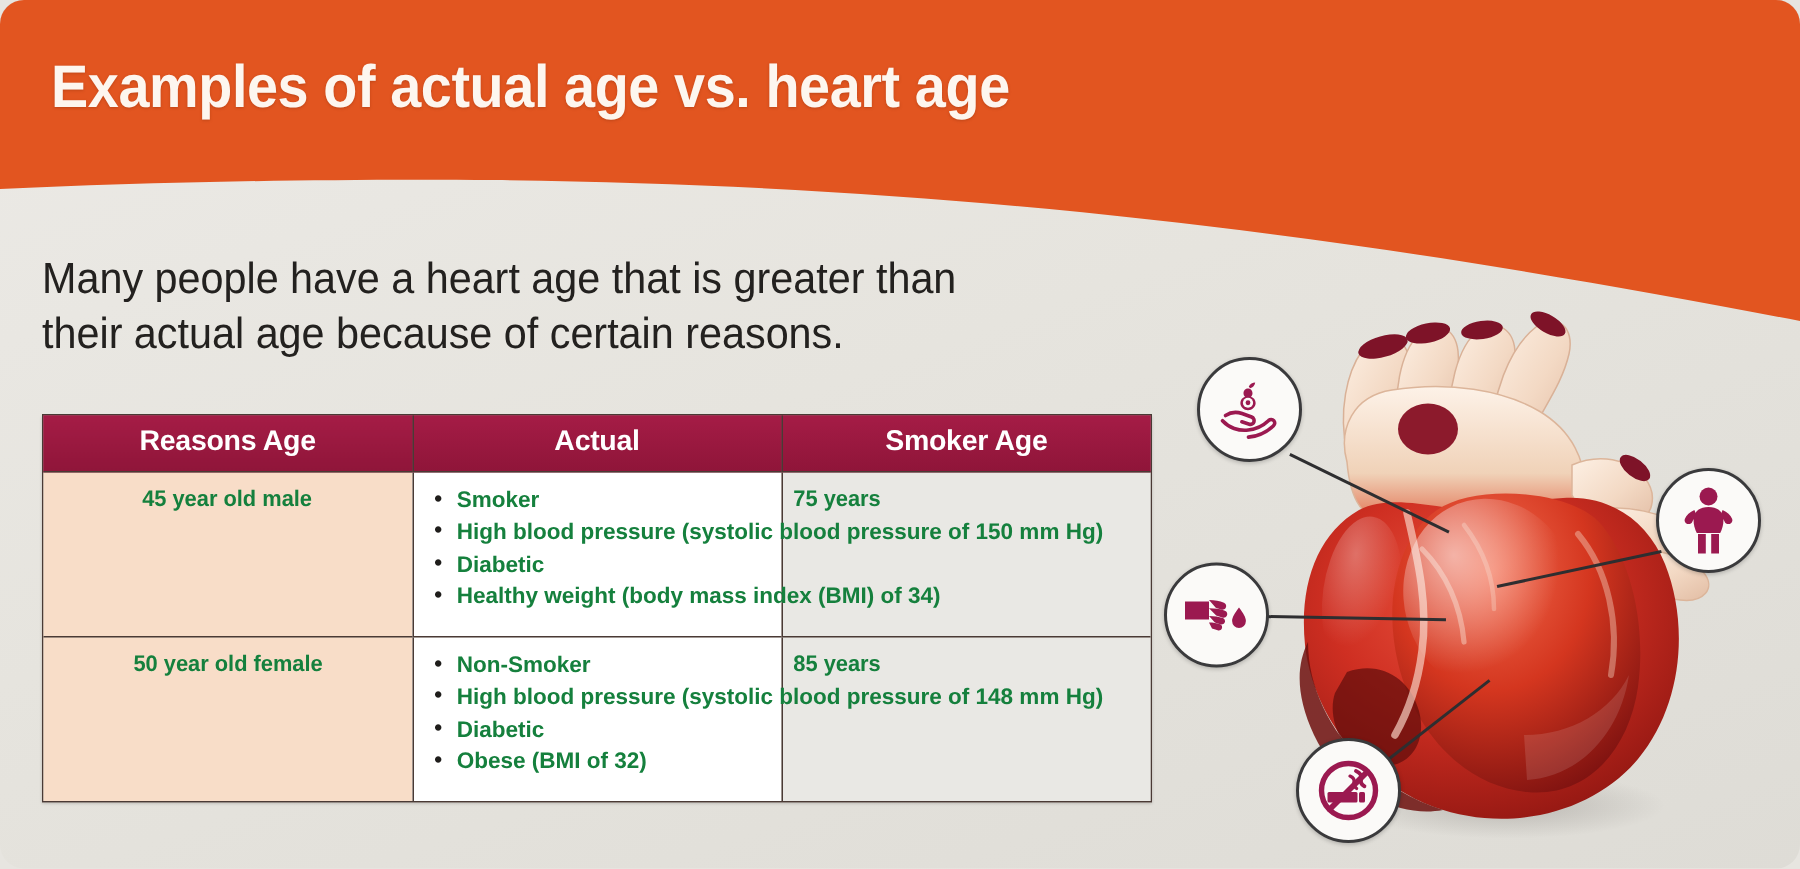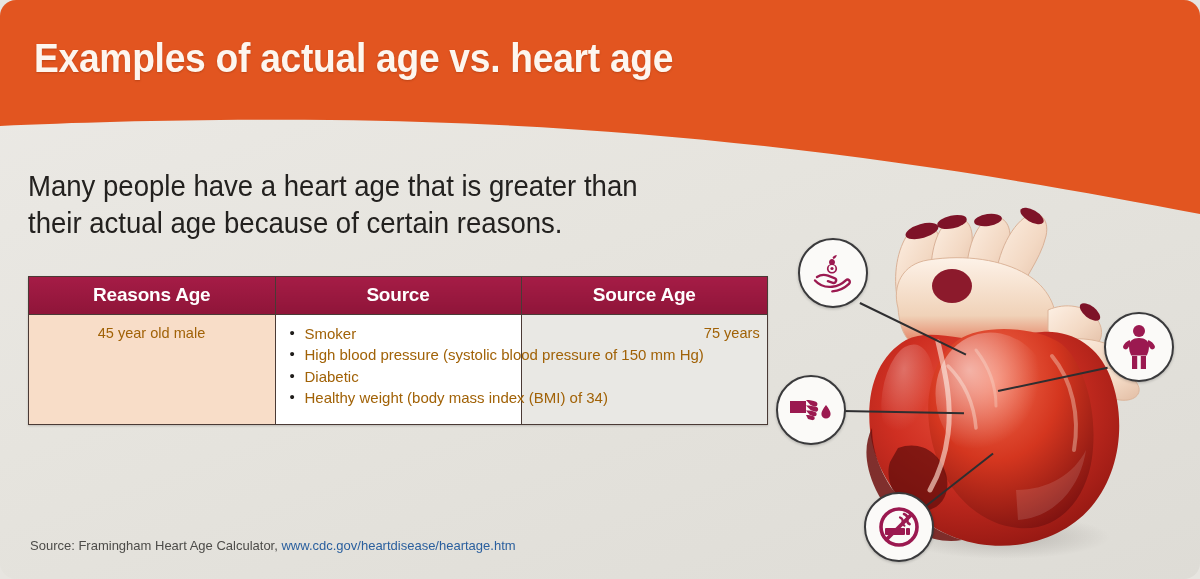--- a/index.html
+++ b/index.html
@@ -67,26 +67,26 @@
     padding:7px 4px 8px;
     border-right:1px solid #4a3a35;
     letter-spacing:-0.2px;
     transform-origin:center;
   }
   table.agetable th:last-child{border-right:none;}
   table.agetable td{
     border-top:1px solid #4a3a35;
     border-right:1px solid #4a3a35;
     vertical-align:top;
-    font-size:15px;color:#a16207;
+    font-size:15px;color:#15803d;font-weight:bold;
   }
   table.agetable td:last-child{border-right:none;}
   .col-age{width:156px;background:#f8ddc8;text-align:center;padding:9px 6px 26px;}
   .col-reasons{background:#ffffff;padding:8px 10px 16px 14px;}
-  .col-heart{width:118px;background:#e9e8e4;text-align:right;padding:9px 6px 26px;}
+  .col-heart{width:118px;background:#e9e8e4;text-align:left;padding:9px 6px 26px;}
   .reasons-list{margin:0;padding:0;list-style:none;}
   .reasons-list li{
     position:relative;padding-left:15px;line-height:1.42;font-size:15px;
     white-space:nowrap;
   }
   .reasons-list li::before{
     content:"•";position:absolute;left:0;top:-1px;font-size:15px;color:#1f1d1b;
   }
   .cell-text{display:inline-block;transform:scaleX(.97);transform-origin:center;}
 
@@ -130,48 +130,61 @@
   <div class="header-title">Examples of actual age vs. heart age</div>
 
   <div class="intro">Many people have a heart age that is greater than
 their actual age because of certain reasons.</div>
 
   <div class="table-wrap">
     <table class="agetable">
       <thead>
         <tr>
           <th class="col-age-h">Reasons Age</th>
-          <th class="col-reasons-h">Source</th>
-          <th class="col-heart-h">Source Age</th>
+          <th class="col-reasons-h">Actual</th>
+          <th class="col-heart-h">Smoker Age</th>
         </tr>
       </thead>
       <tbody>
         <tr>
           <td class="col-age">
             <span class="cell-text">45 year old male</span>
           </td>
           <td class="col-reasons">
             <ul class="reasons-list">
               <li>Smoker</li>
               <li>High blood pressure (systolic blood pressure of 150 mm Hg)</li>
               <li>Diabetic</li>
               <li>Healthy weight (body mass index (BMI) of 34)</li>
             </ul>
           </td>
           <td class="col-heart">
             <span class="cell-text">75 years</span>
           </td>
         </tr>
+        <tr>
+          <td class="col-age">
+            <span class="cell-text">50 year old female</span>
+          </td>
+          <td class="col-reasons">
+            <ul class="reasons-list">
+              <li>Non-Smoker</li>
+              <li>High blood pressure (systolic blood pressure of 148 mm Hg)</li>
+              <li>Diabetic</li>
+              <li>Obese (BMI of 32)</li>
+            </ul>
+          </td>
+          <td class="col-heart">
+            <span class="cell-text">85 years</span>
+          </td>
+        </tr>
       </tbody>
     </table>
   </div>
 
-  <div class="source">
-    <span>Source: Framingham Heart Age Calculator, </span><a class="url" href="#" style="text-decoration:none">www.cdc.gov/heartdisease/heartage.htm</a>
-  </div>
 
   <div class="heart-area">
     <svg class="heart-svg" viewBox="0 0 420 389">
       <defs>
         <radialGradient id="gVentR" cx="42%" cy="32%" r="78%">
           <stop offset="0%" stop-color="#e8523d"></stop>
           <stop offset="45%" stop-color="#cf2f22"></stop>
           <stop offset="100%" stop-color="#8b1410"></stop>
         </radialGradient>
         <radialGradient id="gVentL" cx="40%" cy="26%" r="80%">

